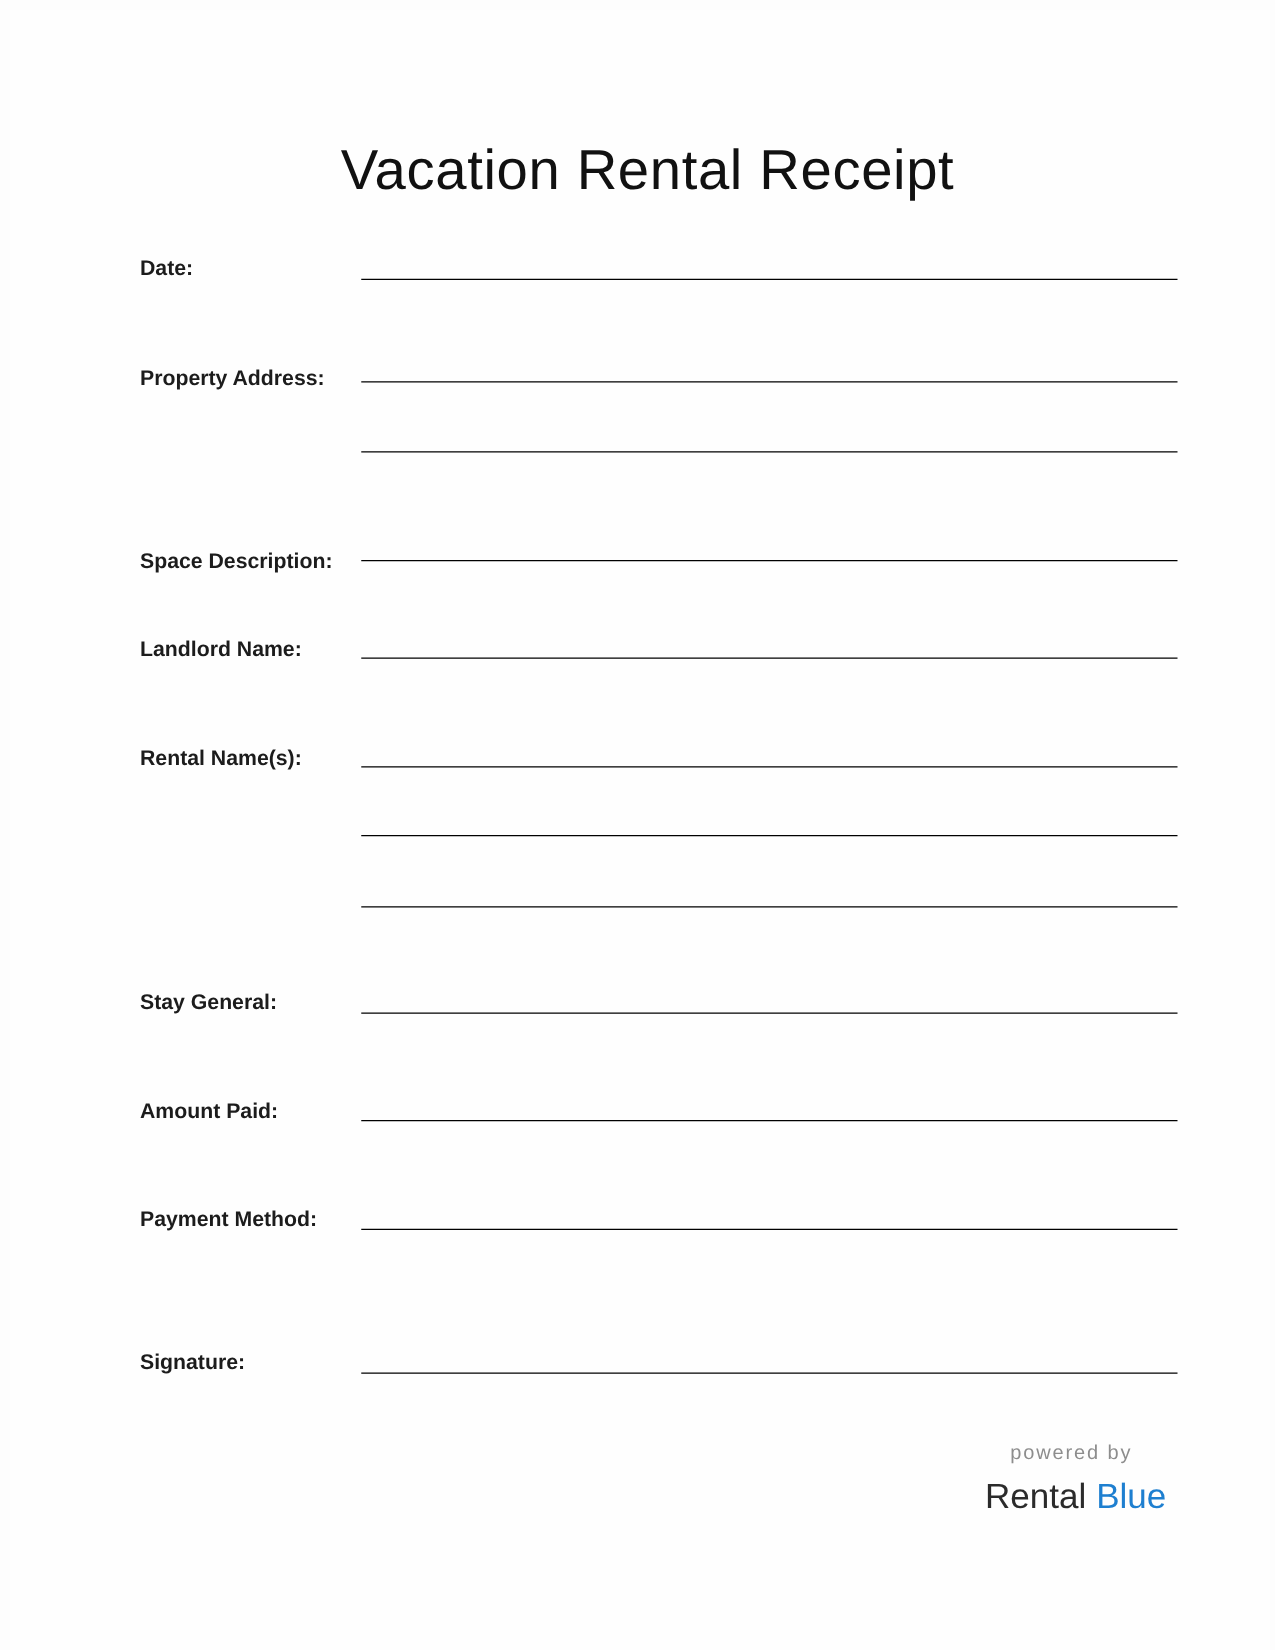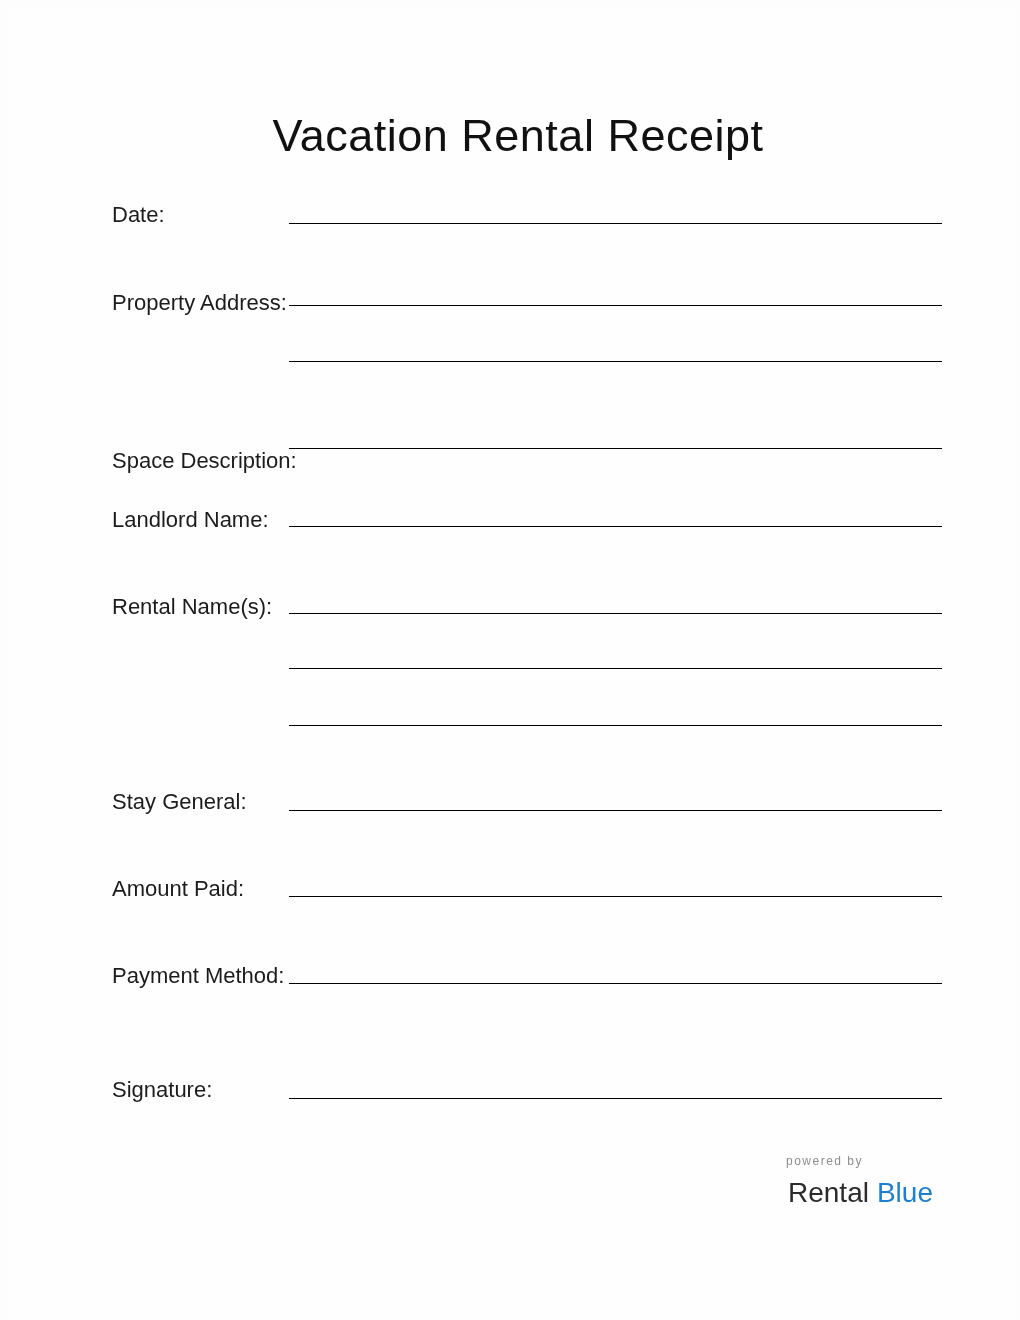--- a/index.html
+++ b/index.html
@@ -22,44 +22,46 @@
     width: 100%;
     text-align: center;
     font-size: 45px;
     font-weight: 400;
     color: #111;
     letter-spacing: 0.5px;
   }
   .field-label {
     position: absolute;
     left: 100px;
-    font-size: 22px;
+    font-size: 17px;
     color: #1c1c1c;
     line-height: 18px;
     white-space: nowrap;
+    font-weight: bold;
   }
   .rule {
     position: absolute;
     left: 281px;
     width: 653px;
     height: 0;
     border-top: 1.5px solid #000;
   }
   .footer {
     position: absolute;
     left: 768px;
     top: 1138px;
     width: 160px;
   }
   .powered-by {
-    font-size: 12px;
+    font-size: 16px;
     color: #8d8d8d;
     letter-spacing: 1.5px;
     padding-left: 6px;
     margin-bottom: 2px;
+    text-align: center;
   }
   .brand {
     font-size: 28px;
     line-height: 30px;
     color: #2b2b2b;
     white-space: nowrap;
   }
   .brand .brand-blue {
     color: #1e7fd0;
   }
@@ -71,21 +73,21 @@
 
   <h1 class="title">Vacation Rental Receipt</h1>
 
   <span class="field-label" style="top:194px">Date:</span>
   <div class="rule" style="top:215px"></div>
 
   <span class="field-label" style="top:282px">Property Address:</span>
   <div class="rule" style="top:297px"></div>
   <div class="rule" style="top:353px"></div>
 
-  <span class="field-label" style="top:440px">Space Description:</span>
+  <span class="field-label" style="top:428px">Space Description:</span>
   <div class="rule" style="top:440px"></div>
 
   <span class="field-label" style="top:499px">Landlord Name:</span>
   <div class="rule" style="top:518px"></div>
 
   <span class="field-label" style="top:586px">Rental Name(s):</span>
   <div class="rule" style="top:605px"></div>
   <div class="rule" style="top:660px"></div>
   <div class="rule" style="top:717px"></div>
 

